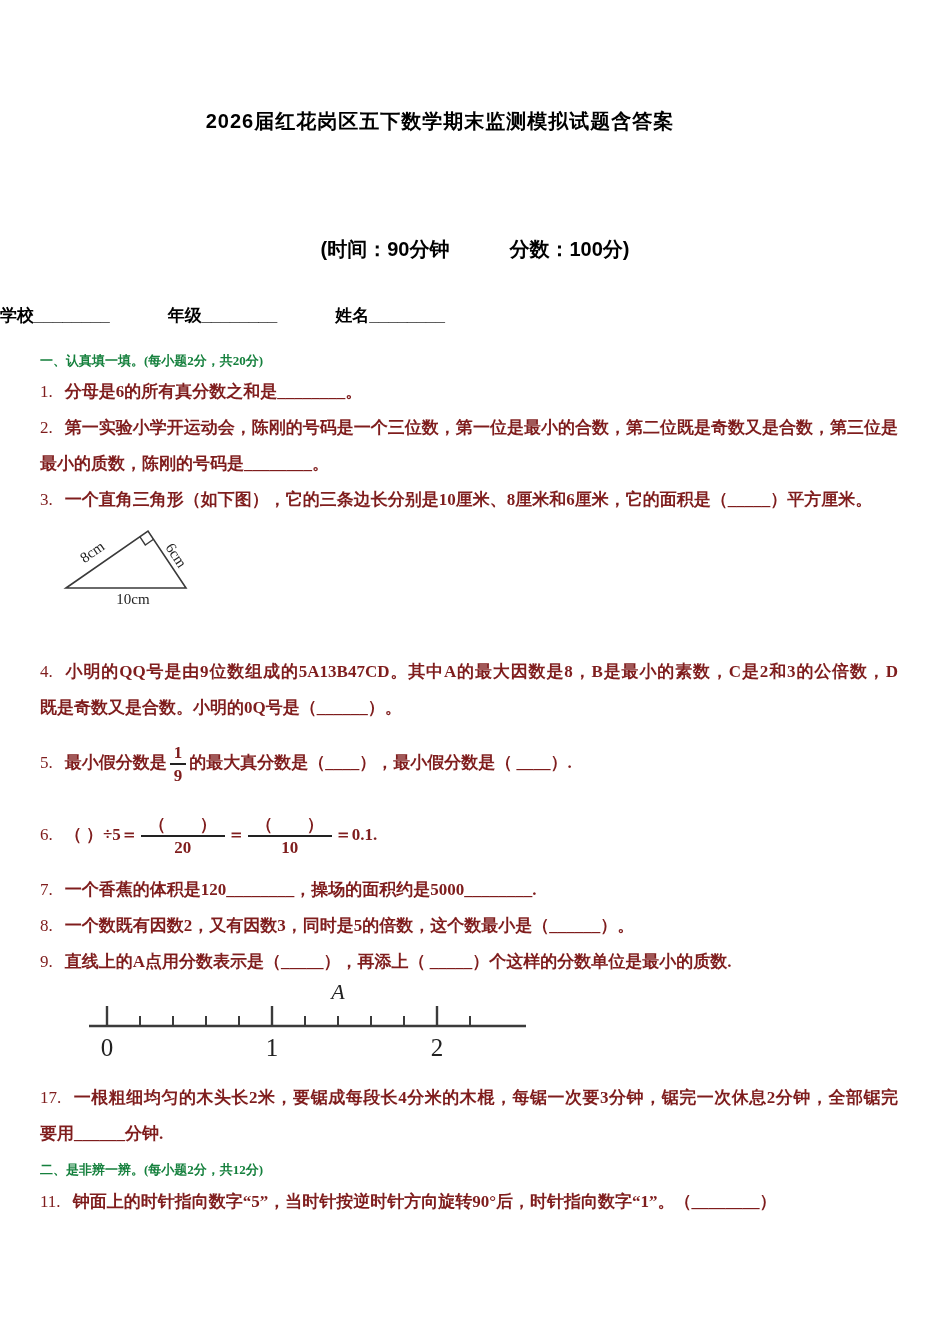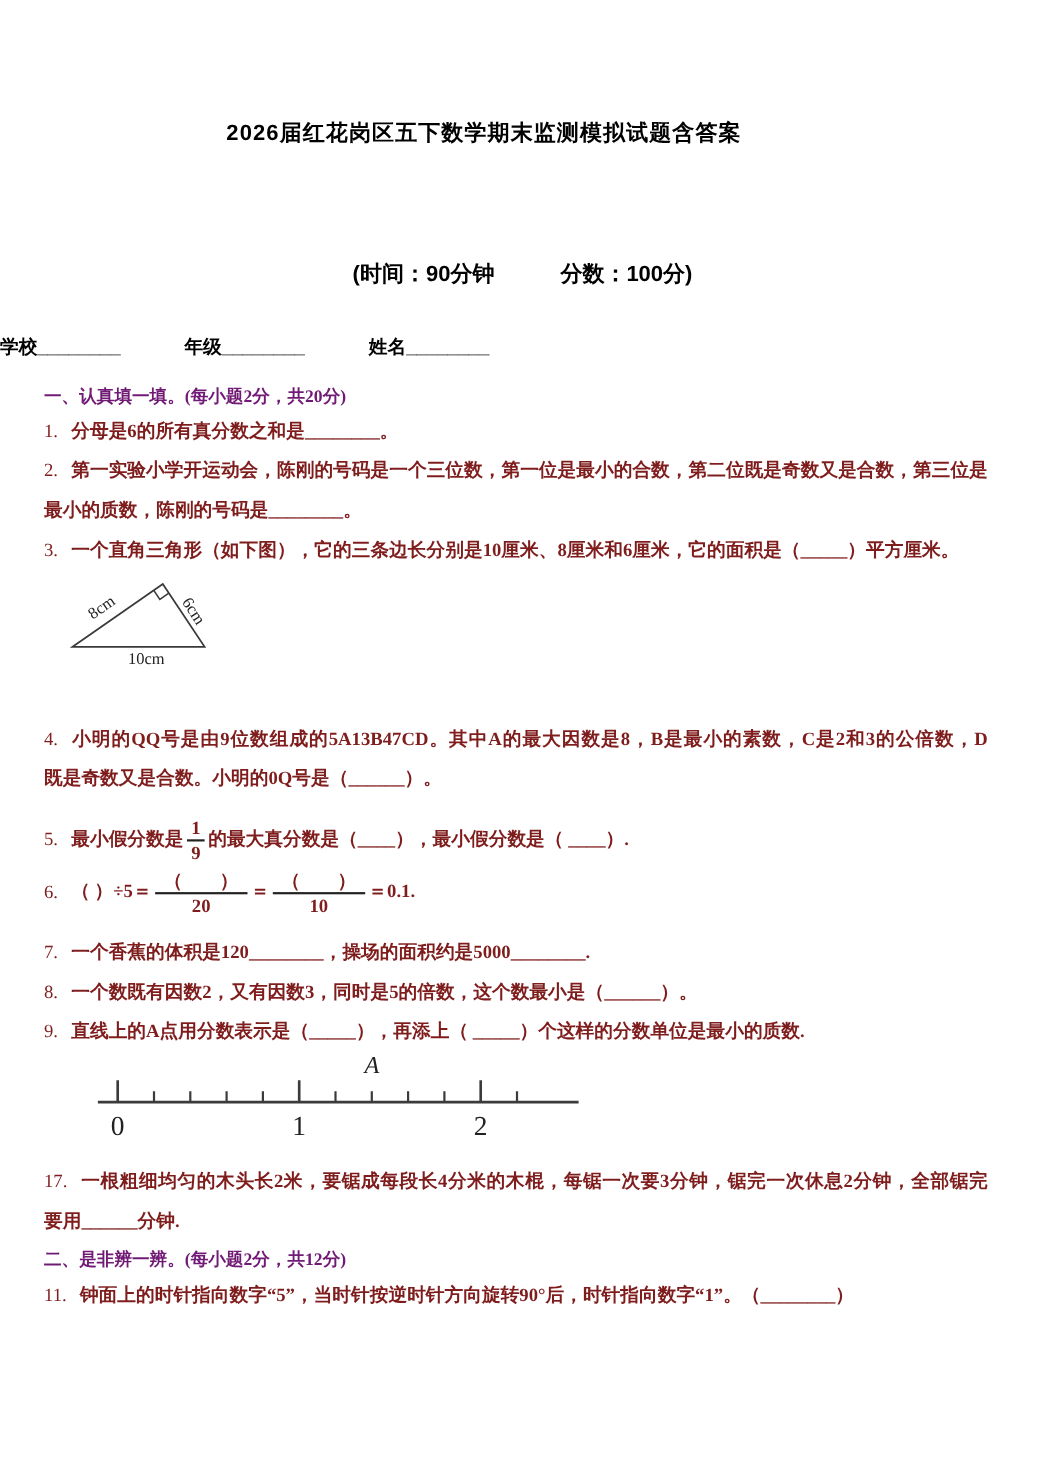--- a/index.html
+++ b/index.html
@@ -17,29 +17,29 @@
     margin-top:100px;display:flex;justify-content:center;gap:60px;
     font-family:"Liberation Sans","DejaVu Sans",sans-serif;
     font-weight:900;font-size:20px;line-height:26px;color:#000;
   }
   .idline{
     margin-top:42px;display:flex;justify-content:flex-start;gap:58px;
     font-family:"Liberation Sans","DejaVu Sans",sans-serif;
     font-weight:700;font-size:17px;line-height:24px;color:#000;
   }
   .content{padding:0 52px 0 40px;}
-  .sec-heading{font-weight:700;font-size:16px;color:#701a75;}
+  .sec-heading{font-weight:700;font-size:13px;color:#15803d;}
   .sec-heading.s1{margin-top:20px;line-height:26px;}
   .sec-heading.s2{margin-top:4px;line-height:28px;}
   .q{margin:0;line-height:36px;color:#7f1d1d;}
   .qt{font-weight:700;}
   .qno{font-weight:400;margin-right:12px;}
   .jline{text-align:justify;text-align-last:justify;}
   .q5{margin-top:16px;line-height:26px;}
-  .q6{margin-top:4px;line-height:26px;font-weight:700;}
+  .q6{margin-top:28px;line-height:26px;font-weight:700;}
   .q7{margin-top:14px;}
   .q10{margin-top:14px;}
   .frac{display:inline-block;vertical-align:middle;text-align:center;
         font-weight:700;margin:0 3px;}
   .frac .fn{display:block;border-bottom:2px solid #222;line-height:21px;padding:0 4px;}
   .frac .fd{display:block;line-height:21px;}
   .frac.wide .fn{padding:0 8px;}
   .fig-triangle{display:block;margin:-4px 0 0 8px;}
   .fig-numberline{display:block;margin:2px 0 0 24px;}
   svg text{font-family:"Liberation Serif","DejaVu Serif",serif;fill:#222;}

